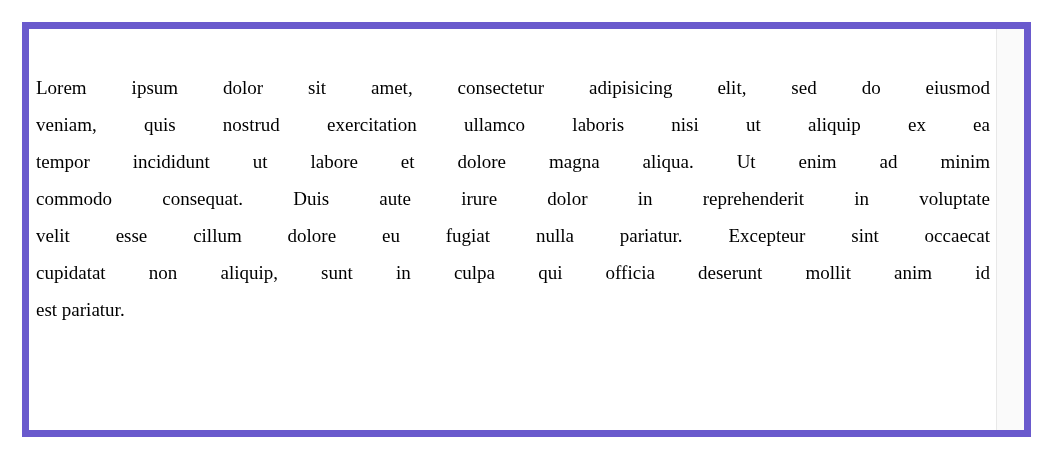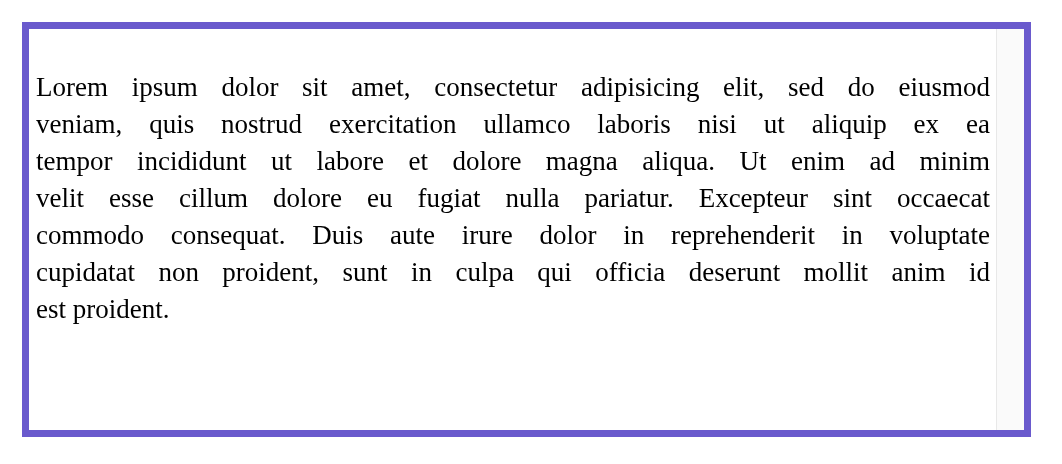--- a/index.html
+++ b/index.html
@@ -17,21 +17,21 @@
     width: 1009px;
     height: 415px;
     border: 7px solid #6a5acd;
     background: #ffffff;
     display: flex;
     flex-direction: row;
   }
   .text-content {
     flex: 1 1 auto;
     padding: 40px 6px 8px 7px;
-    font-size: 27px;
+    font-size: 19px;
     line-height: 37px;
     color: #000000;
     overflow: hidden;
   }
   .line {
     text-align: justify;
     text-align-last: justify;
     white-space: normal;
   }
   .line:last-child {
@@ -46,19 +46,19 @@
   }
 </style>
 </head>
 <body>
 
 <div class="text-document-box">
   <div class="text-content">
     <div class="line">Lorem ipsum dolor sit amet, consectetur adipisicing elit, sed do eiusmod</div>
     <div class="line">veniam, quis nostrud exercitation ullamco laboris nisi ut aliquip ex ea</div>
     <div class="line">tempor incididunt ut labore et dolore magna aliqua. Ut enim ad minim</div>
+    <div class="line">commodo consequat. Duis aute irure dolor in reprehenderit in voluptate</div>
     <div class="line">velit esse cillum dolore eu fugiat nulla pariatur. Excepteur sint occaecat</div>
-    <div class="line">commodo consequat. Duis aute irure dolor in reprehenderit in voluptate</div>
-    <div class="line">cupidatat non proident, sunt in culpa qui officia deserunt mollit anim id</div>
-    <div class="line">est proident.</div>
+    <div class="line">cupidatat non aliquip, sunt in culpa qui officia deserunt mollit anim id</div>
+    <div class="line">est pariatur.</div>
   </div>
   <div class="scrollbar-track"></div>
 </div>
 
 </body></html>

